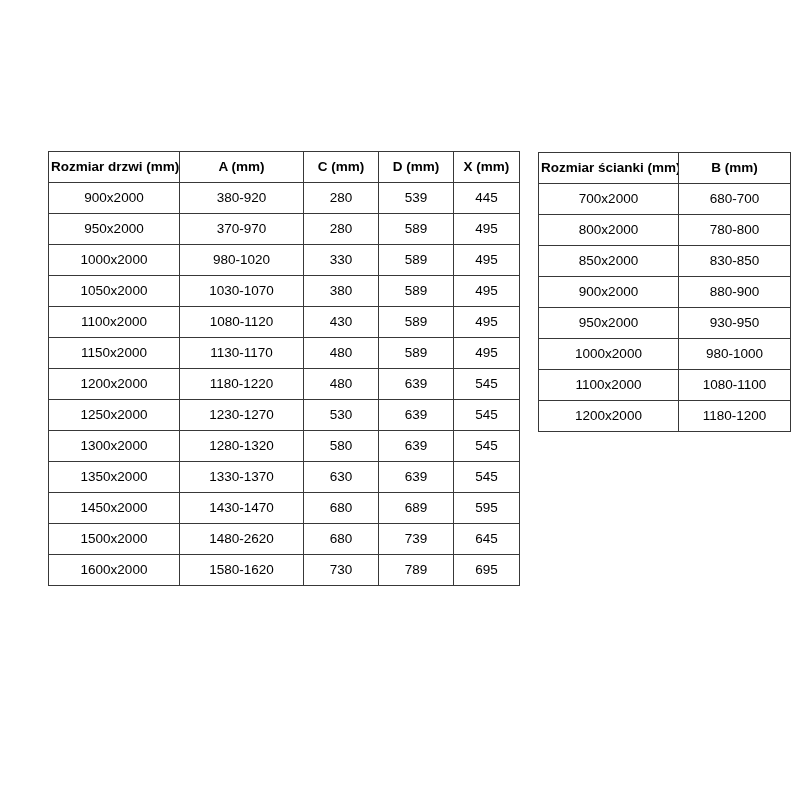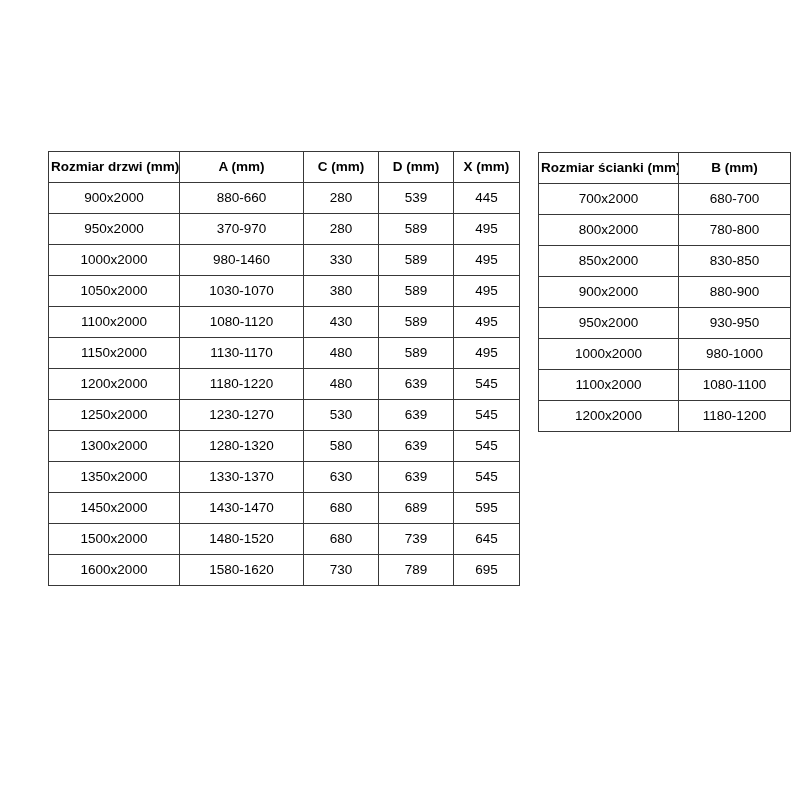--- a/index.html
+++ b/index.html
@@ -69,35 +69,35 @@
           <th>Rozmiar drzwi (mm)</th>
           <th>A (mm)</th>
           <th>C (mm)</th>
           <th>D (mm)</th>
           <th>X (mm)</th>
         </tr>
       </thead>
     <tbody>
         <tr>
           <td>900x2000</td>
-          <td>880-660</td>
+          <td>380-920</td>
           <td>280</td>
           <td>539</td>
           <td>445</td>
         </tr>
         <tr>
           <td>950x2000</td>
           <td>370-970</td>
           <td>280</td>
           <td>589</td>
           <td>495</td>
         </tr>
         <tr>
           <td>1000x2000</td>
-          <td>980-1460</td>
+          <td>980-1020</td>
           <td>330</td>
           <td>589</td>
           <td>495</td>
         </tr>
         <tr>
           <td>1050x2000</td>
           <td>1030-1070</td>
           <td>380</td>
           <td>589</td>
           <td>495</td>
@@ -146,21 +146,21 @@
         </tr>
         <tr>
           <td>1450x2000</td>
           <td>1430-1470</td>
           <td>680</td>
           <td>689</td>
           <td>595</td>
         </tr>
         <tr>
           <td>1500x2000</td>
-          <td>1480-1520</td>
+          <td>1480-2620</td>
           <td>680</td>
           <td>739</td>
           <td>645</td>
         </tr>
         <tr>
           <td>1600x2000</td>
           <td>1580-1620</td>
           <td>730</td>
           <td>789</td>
           <td>695</td>

